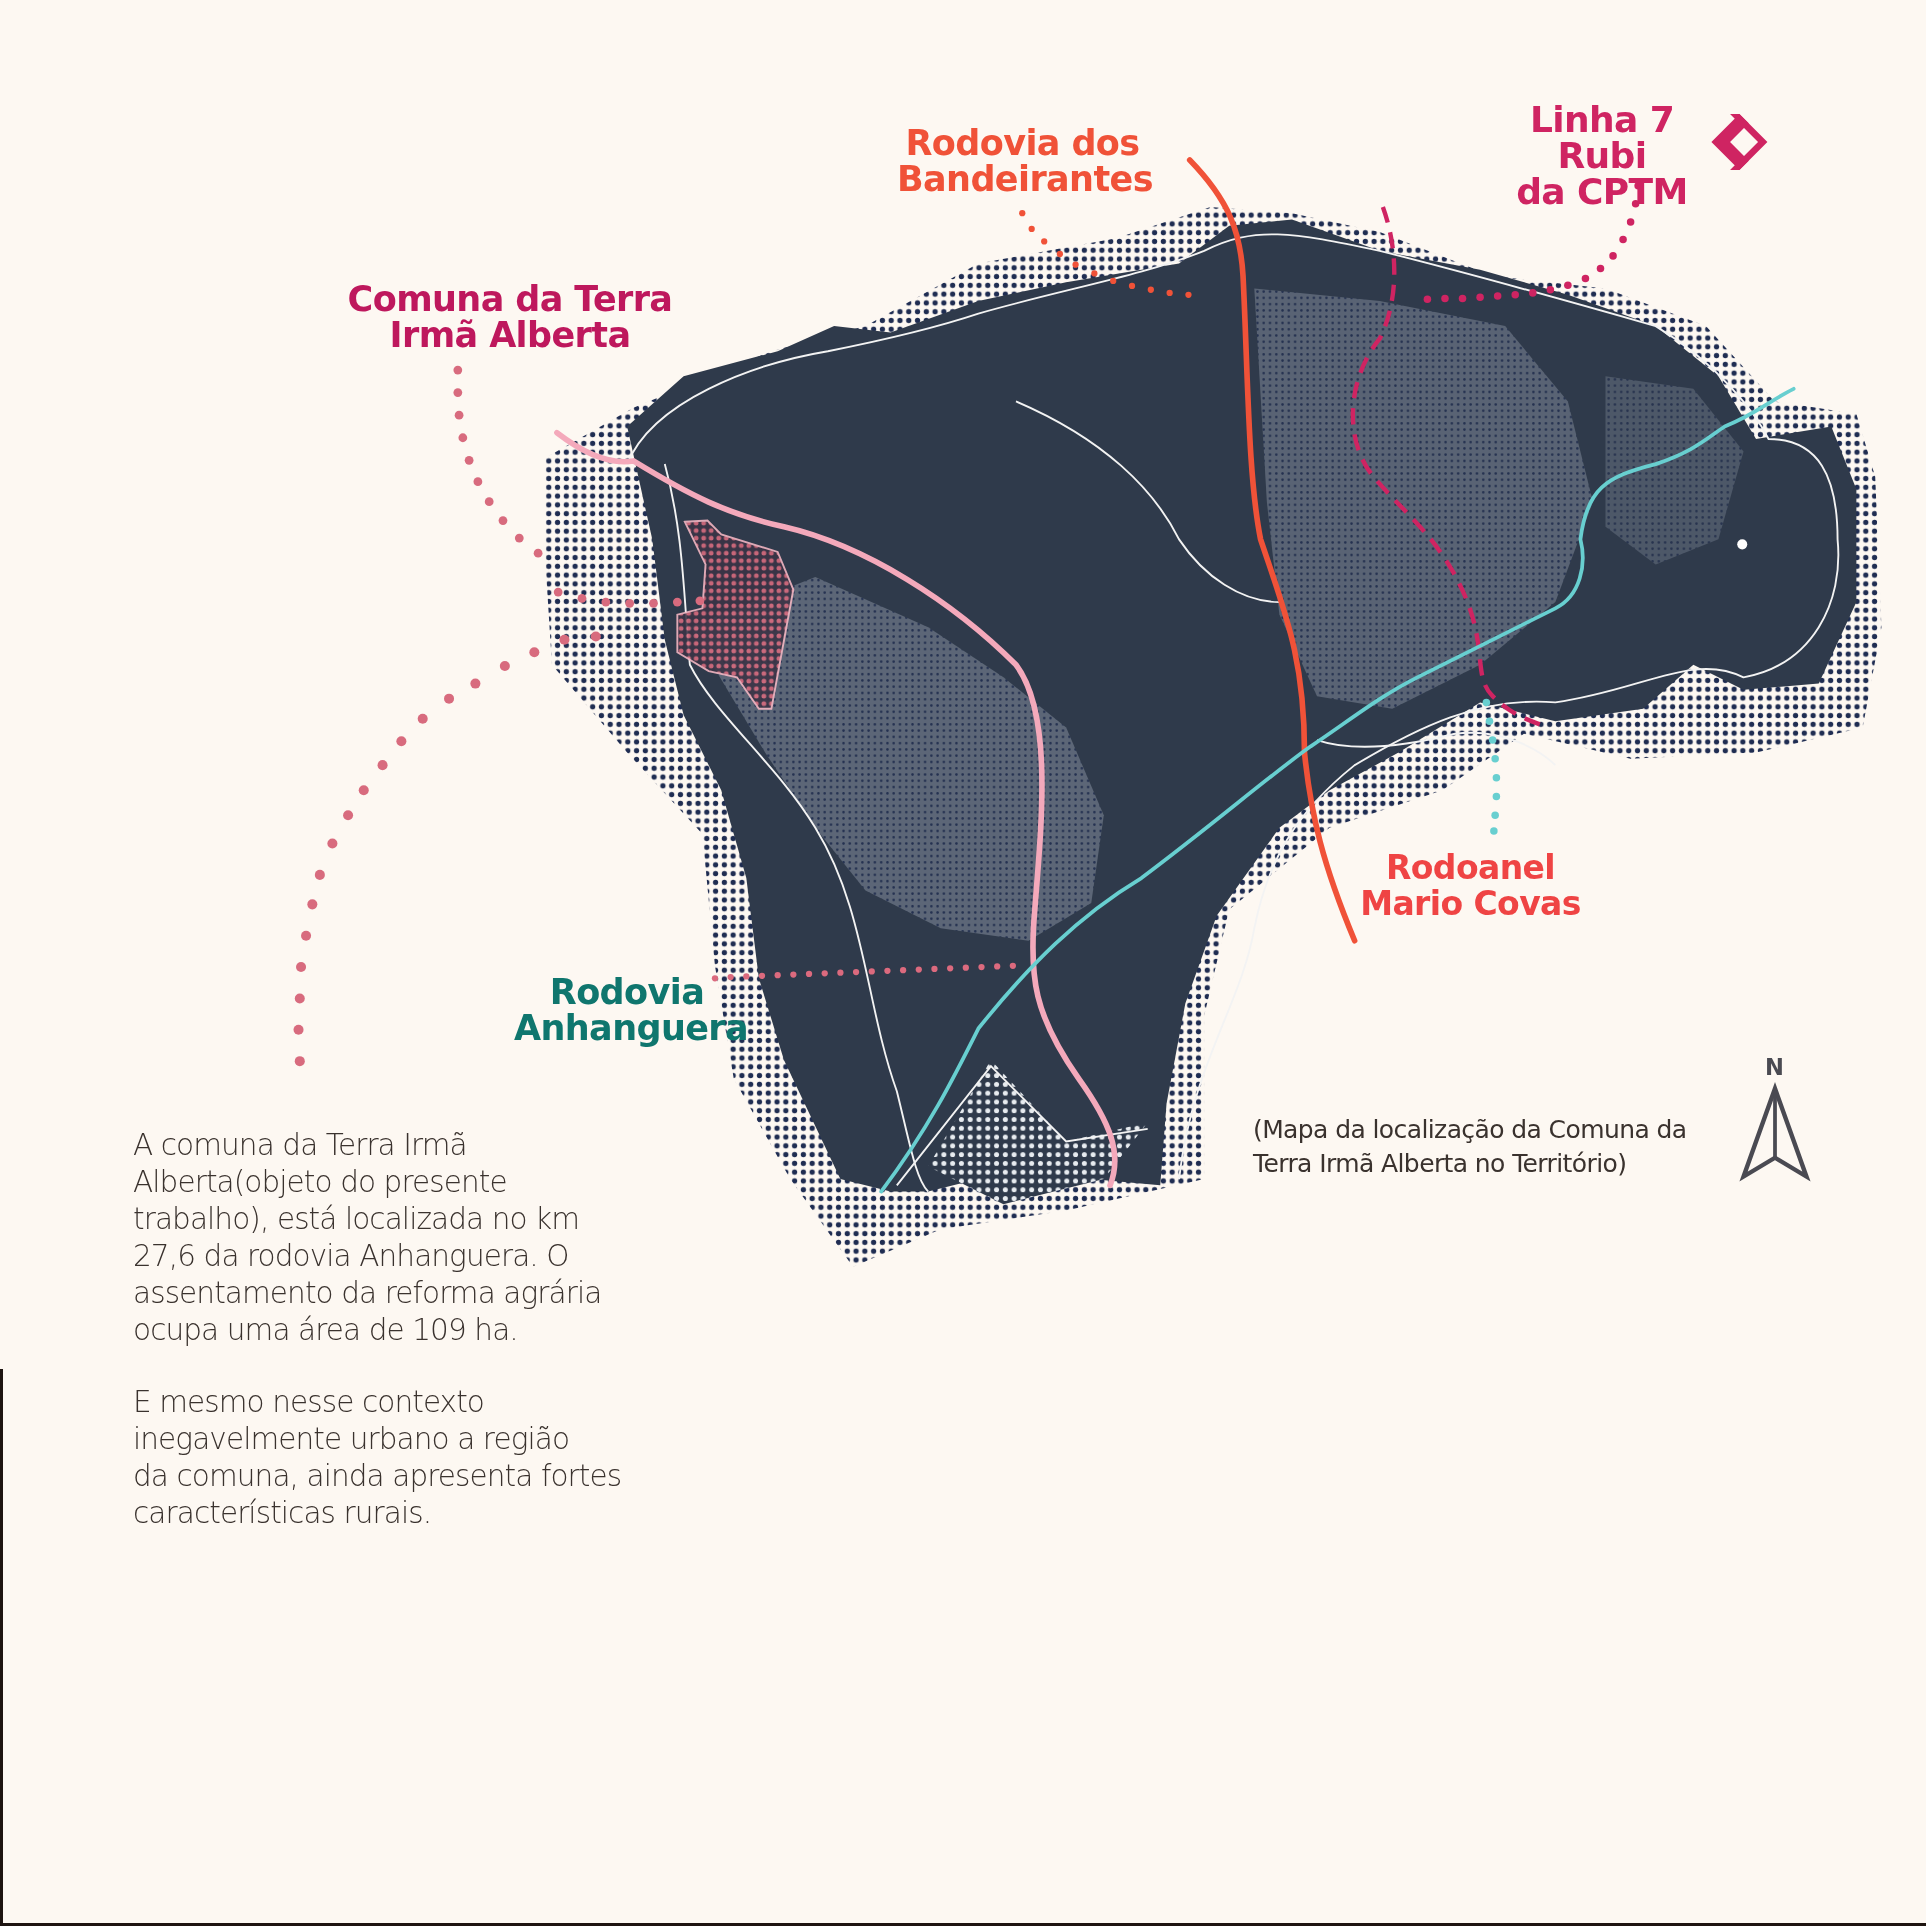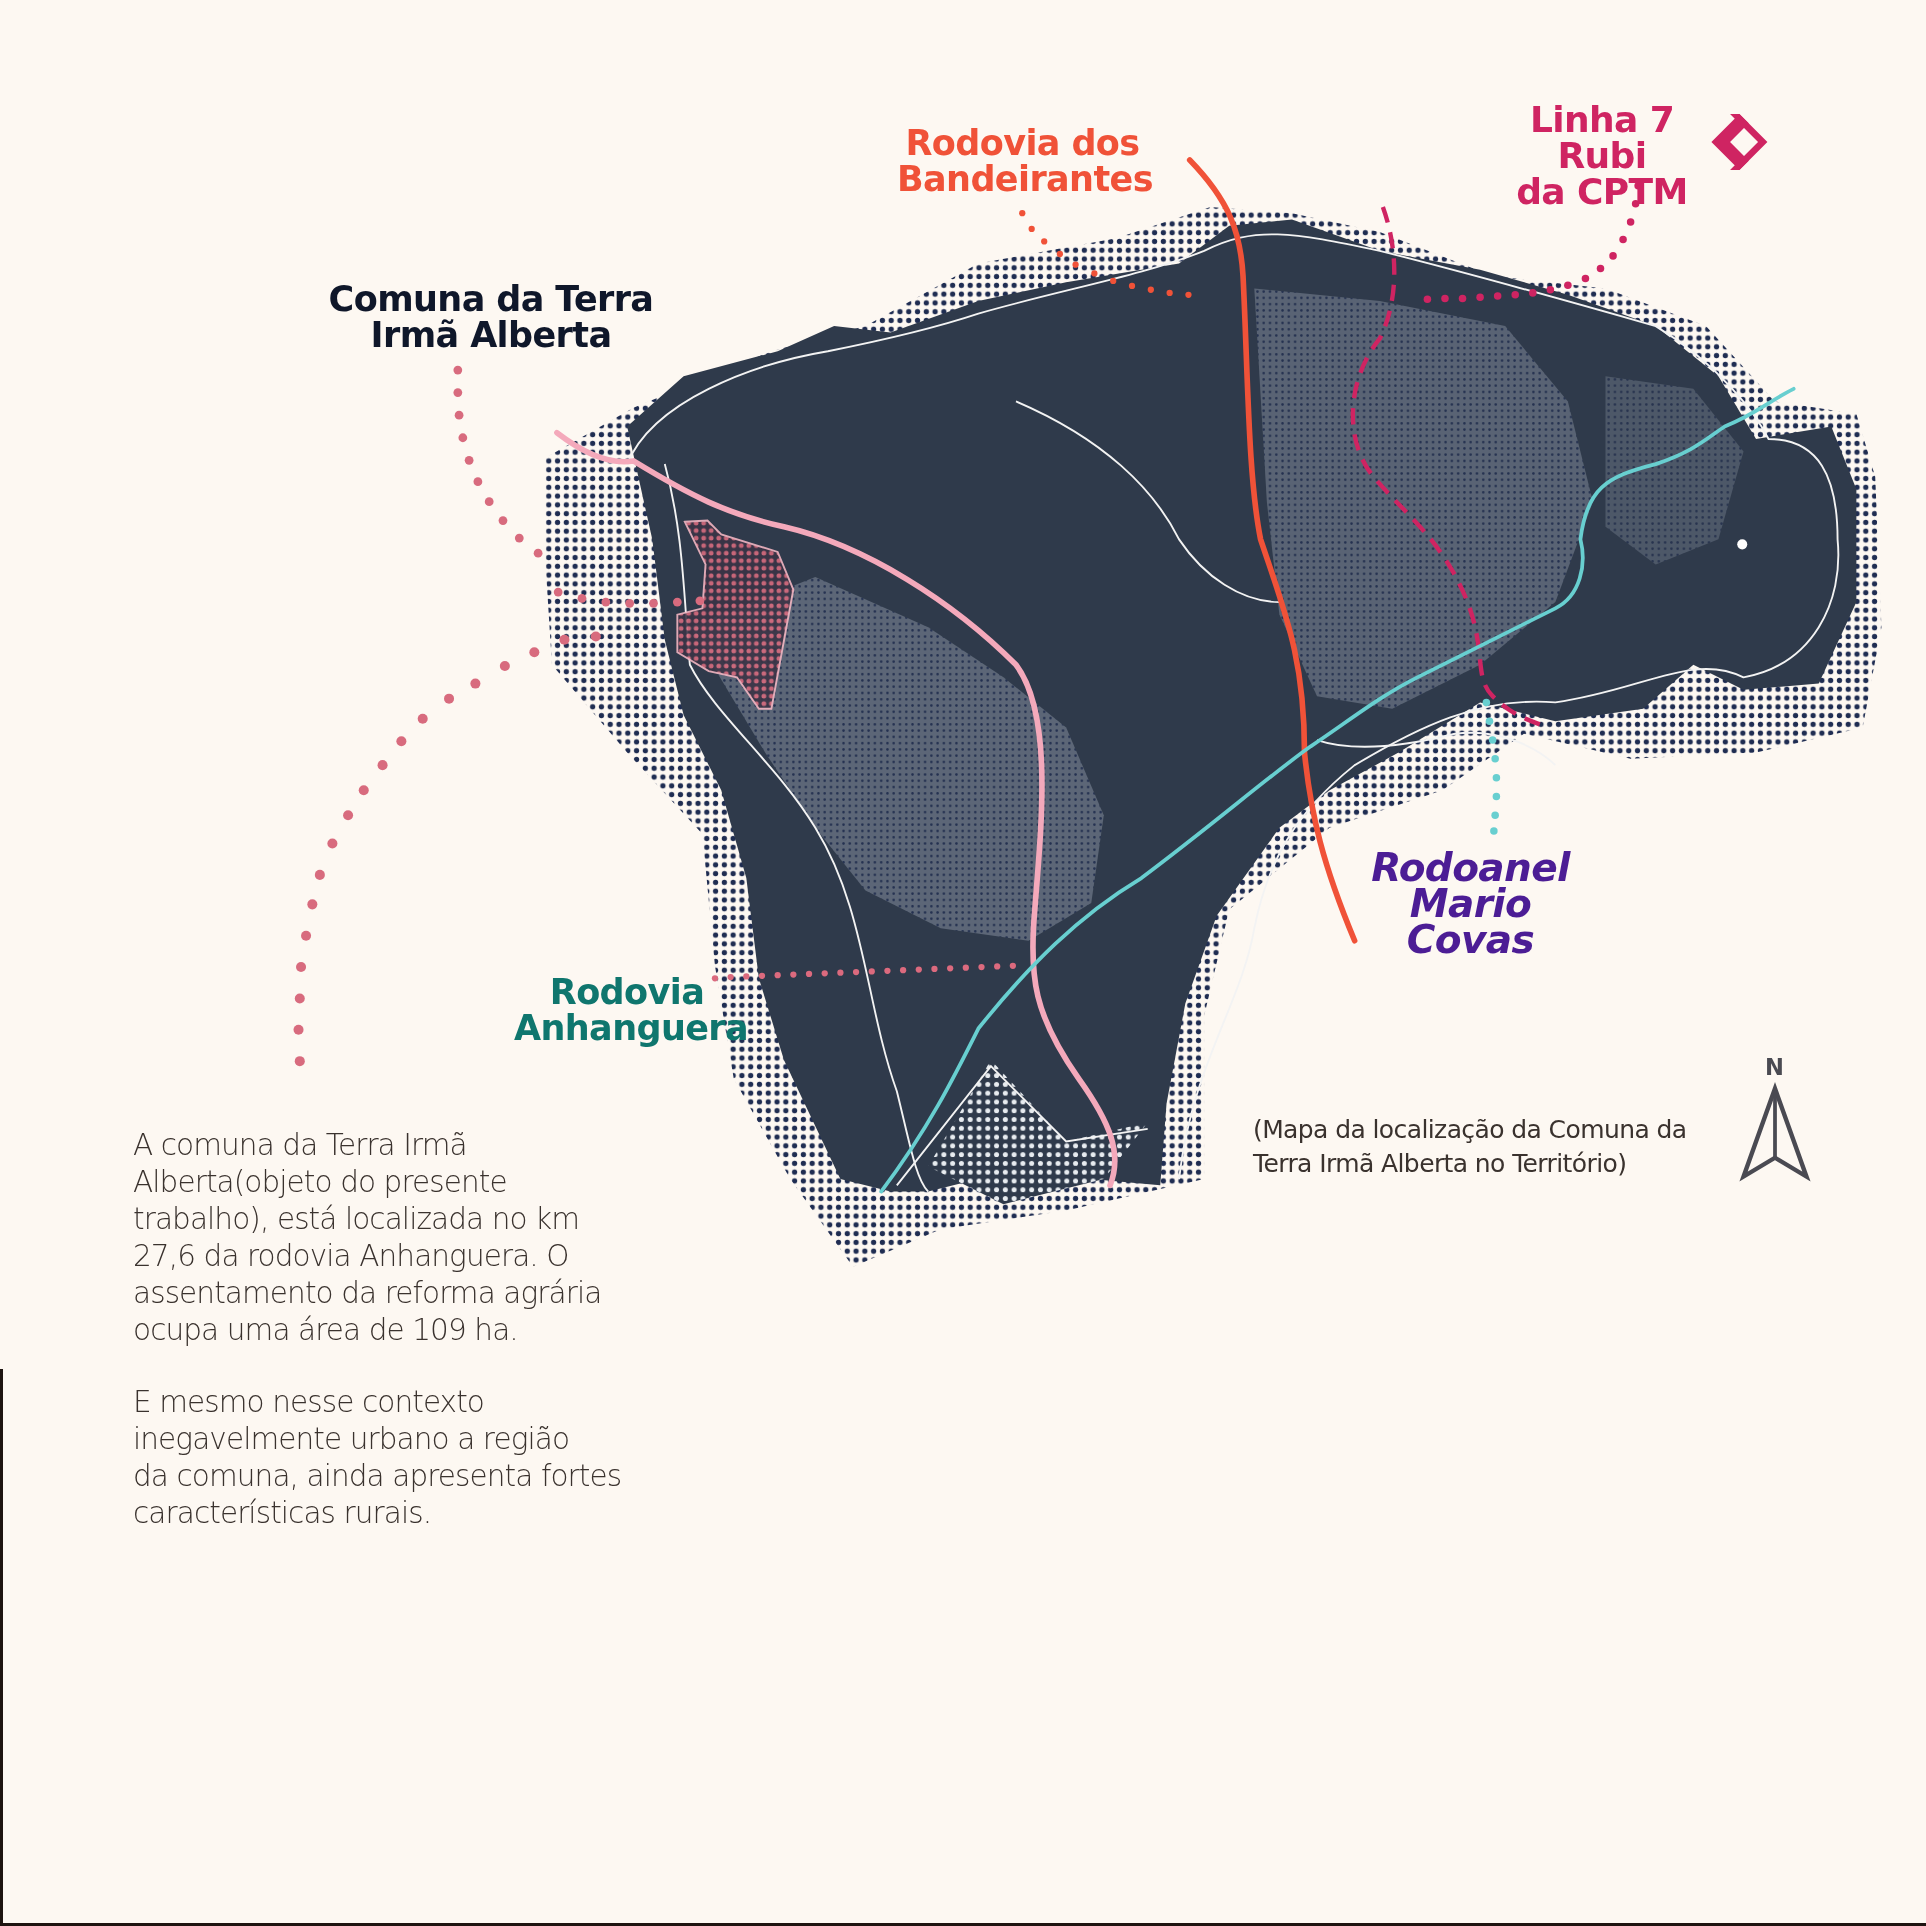--- a/index.html
+++ b/index.html
@@ -8,22 +8,22 @@
     background: #fdf8f2;
     font-family: "Liberation Sans", sans-serif;
   }
   .map-svg { position: absolute; left: 0; top: 0; width: 1926px; height: 1926px; }
   .label {
     position: absolute; font-family: "DejaVu Sans", sans-serif; font-weight: bold;
     line-height: 1.0; text-align: center; white-space: pre-line; letter-spacing: -0.6px;
   }
   .lbl-bandeirantes { left: 897px; top: 125px; width: 251px; font-size: 35px; color: #f05238; line-height: 36px; }
   .lbl-cptm { left: 1486px; top: 102px; width: 232px; font-size: 36px; color: #cf2462; line-height: 36px; }
-  .lbl-comuna { left: 325px; top: 281px; width: 332px; font-size: 35px; color: #0f172a; line-height: 36px; }
-  .lbl-rodoanel { left: 1348px; top: 850px; width: 245px; font-size: 39px; color: #4c1d95; line-height: 36px; font-style: italic; }
+  .lbl-comuna { left: 344px; top: 281px; width: 332px; font-size: 35px; color: #be185d; line-height: 36px; }
+  .lbl-rodoanel { left: 1348px; top: 850px; width: 245px; font-size: 33px; color: #ef4444; line-height: 36px; }
   .lbl-anhanguera { left: 514px; top: 974px; width: 226px; font-size: 35px; color: #0f766e; line-height: 36px; }
   .body-text {
     position: absolute; left: 133px; width: 564px; font-family: "DejaVu Sans", sans-serif;
     font-weight: 200; font-size: 29.5px; line-height: 37px; color: #3a322e;
     white-space: pre-line; letter-spacing: -0.9px; margin-top: 23px;
   }
   .para-1 { top: 1104px; }
   .para-2 { top: 1361px; }
   .caption {
     position: absolute; left: 1253px; top: 1113px; width: 502px; font-family: "DejaVu Sans", sans-serif;

